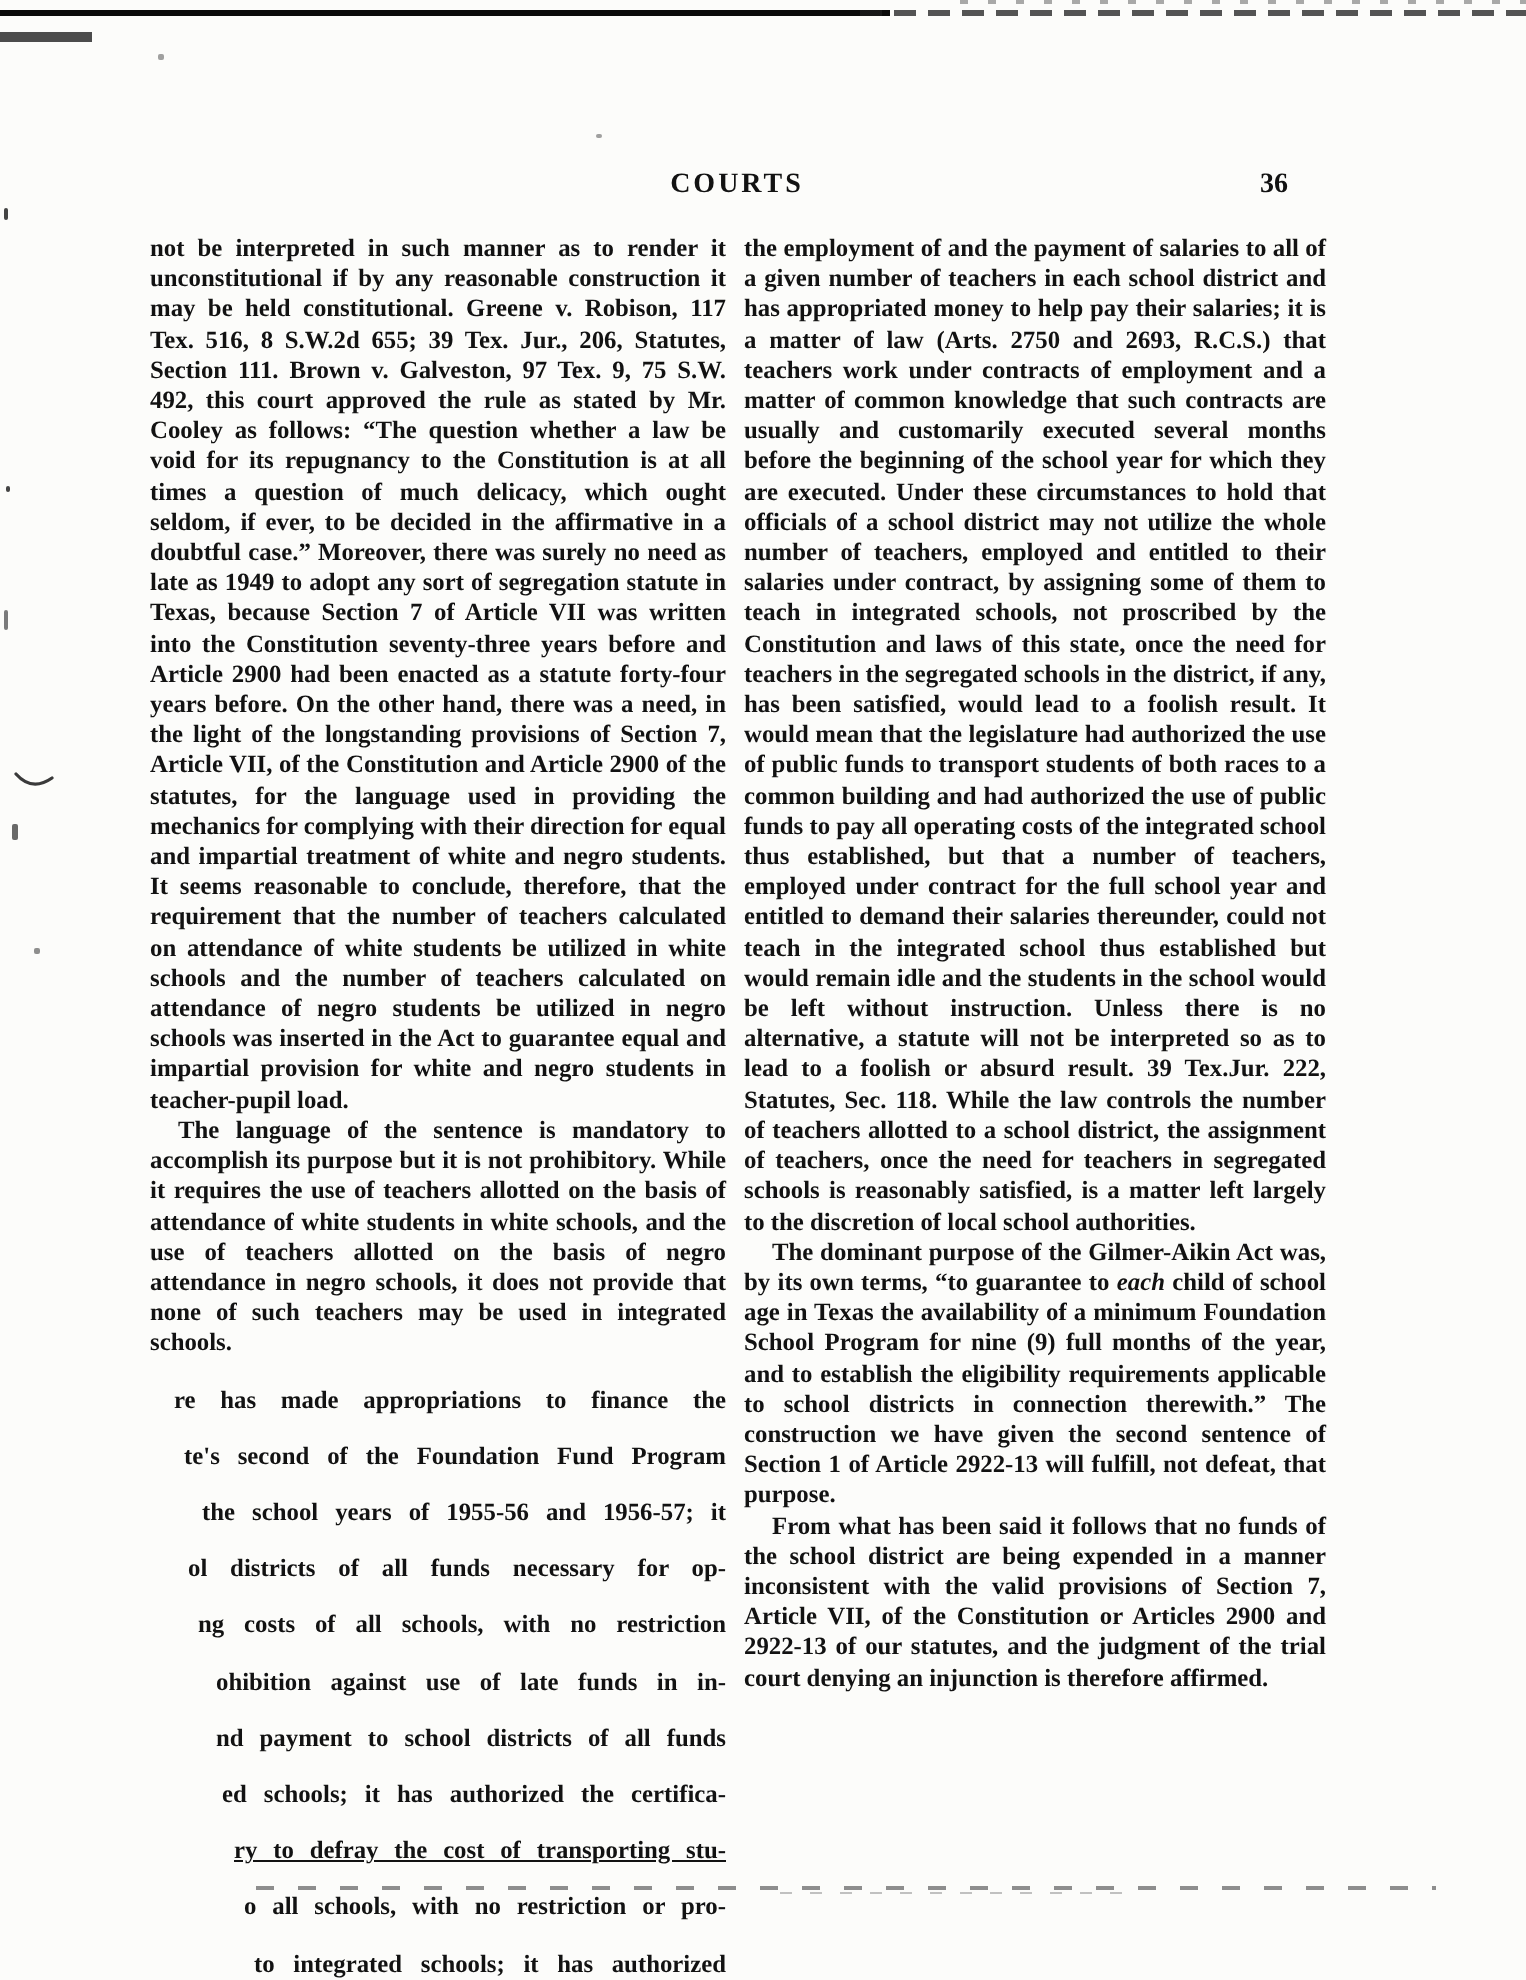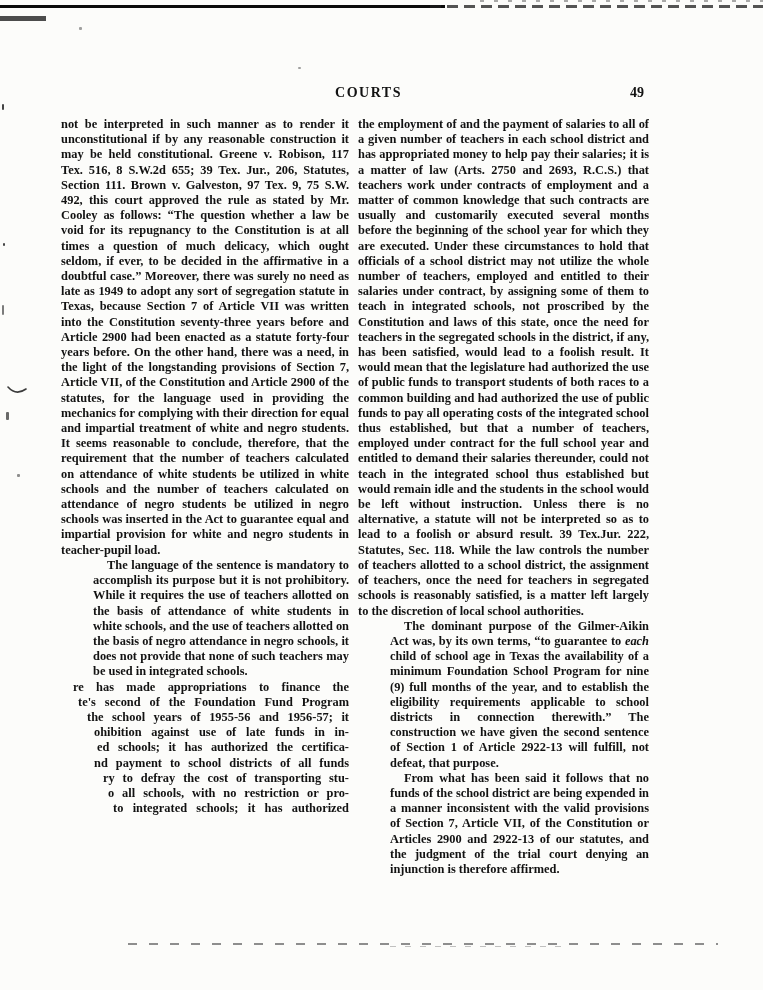--- a/index.html
+++ b/index.html
@@ -29,30 +29,30 @@
   
   .header{position:absolute;top:85px;left:75px;width:587px;height:18px;}
   .header-title{
     position:absolute;left:0;right:0;text-align:center;
     font-size:14px;font-weight:700;letter-spacing:1.5px;
   }
   .page-number{position:absolute;right:18px;top:0;font-size:14px;font-weight:700;}
 
   
   .columns{
-    position:absolute;top:117px;left:61px;width:588px;
+    position:absolute;top:117px;left:75px;width:588px;
     display:flex;gap:9px;
   }
   .col{font-size:12.4px;line-height:15.2px;font-weight:700;text-align:justify;hyphens:none;}
   .col-left{width:288px;}
   .col-right{width:291px;}
   .para{margin:0;text-align:justify;}
-  .para.indent{text-indent:14px;margin-left:32px;}
+  .para.indent{text-indent:14px;}
   .full-line{text-align:justify;text-align-last:justify;text-indent:14px;}
-  .clip-line{text-align:justify;text-align-last:justify;white-space:nowrap;overflow:hidden;}
+  .clip-line{text-align:justify;text-align-last:justify;white-space:nowrap;overflow:hidden;margin-top:13px;}
   .ital{font-style:italic;}
 </style>
 </head>
 <body>
 
 <div class="page">
 
   <div class="scan-top-line-left"></div>
   <div class="scan-top-line-right"></div>
   <div class="scan-top-dots"></div>
@@ -67,35 +67,37 @@
   <div class="speck" style="left:2px;top:104px;width:2px;height:6px;"></div>
   <div class="speck" style="left:3px;top:243px;width:2px;height:3px;"></div>
   <div class="speck" style="left:2px;top:305px;width:2px;height:10px;opacity:.7;"></div>
   <div class="speck" style="left:6px;top:412px;width:3px;height:8px;opacity:.8;"></div>
   <div class="speck" style="left:17px;top:474px;width:3px;height:3px;opacity:.6;"></div>
   <div class="speck" style="left:79px;top:27px;width:3px;height:3px;opacity:.5;"></div>
   <div class="speck" style="left:298px;top:67px;width:3px;height:2px;opacity:.5;"></div>
 
   <div class="header">
     <div class="header-title">COURTS</div>
-    <div class="page-number">49</div>
+    <div class="page-number">36</div>
   </div>
 
   <div class="columns">
 
     <div class="col col-left">
       <p class="para">not be interpreted in such manner as to render it unconstitutional if by any reasonable construction it may be held constitutional. Greene v. Robison, 117 Tex. 516, 8 S.W.2d 655; 39 Tex. Jur., 206, Statutes, Section 111. Brown v. Galveston, 97 Tex. 9, 75 S.W. 492, this court approved the rule as stated by Mr. Cooley as follows: “The question whether a law be void for its repugnancy to the Constitution is at all times a question of much delicacy, which ought seldom, if ever, to be decided in the affirmative in a doubtful case.” Moreover, there was surely no need as late as 1949 to adopt any sort of segregation statute in Texas, because Section 7 of Article VII was written into the Constitution seventy-three years before and Article 2900 had been enacted as a statute forty-four years before. On the other hand, there was a need, in the light of the longstanding provisions of Section 7, Article VII, of the Constitution and Article 2900 of the statutes, for the language used in providing the mechanics for complying with their direction for equal and impartial treatment of white and negro students. It seems reasonable to conclude, therefore, that the requirement that the number of teachers calculated on attendance of white students be utilized in white schools and the number of teachers calculated on attendance of negro students be utilized in negro schools was inserted in the Act to guarantee equal and impartial provision for white and negro students in teacher-pupil load.</p>
       <p class="para indent">The language of the sentence is mandatory to accomplish its purpose but it is not prohibitory. While it requires the use of teachers allotted on the basis of attendance of white students in white schools, and the use of teachers allotted on the basis of negro attendance in negro schools, it does not provide that none of such teachers may be used in integrated schools.</p>
       <div class="clip-line" style="padding-left:12px;">re has made appropriations to finance the</div>
       <div class="clip-line" style="padding-left:17px;">te's second of the Foundation Fund Program</div>
       <div class="clip-line" style="padding-left:26px;">the school years of 1955-56 and 1956-57; it</div>
+      <div class="clip-line" style="padding-left:19px;">ol districts of all funds necessary for op-</div>
+      <div class="clip-line" style="padding-left:24px;">ng costs of all schools, with no restriction</div>
       <div class="clip-line" style="padding-left:33px;">ohibition against use of late funds in in-</div>
+      <div class="clip-line" style="padding-left:33px;">nd payment to school districts of all funds</div>
       <div class="clip-line" style="padding-left:36px;">ed schools; it has authorized the certifica-</div>
-      <div class="clip-line" style="padding-left:33px;">nd payment to school districts of all funds</div>
-      <div class="clip-line" style="padding-left:42px;">ry to defray the cost of transporting stu-</div>
+      <div class="clip-line" style="padding-left:42px;text-decoration:underline;">ry to defray the cost of transporting stu-</div>
       <div class="clip-line" style="padding-left:47px;">o all schools, with no restriction or pro-</div>
       <div class="clip-line" style="padding-left:52px;">to integrated schools; it has authorized</div>
     </div>
 
     <div class="col col-right">
       <p class="para">the employment of and the payment of salaries to all of a given number of teachers in each school district and has appropriated money to help pay their salaries; it is a matter of law (Arts. 2750 and 2693, R.C.S.) that teachers work under contracts of employment and a matter of common knowledge that such contracts are usually and customarily executed several months before the beginning of the school year for which they are executed. Under these circumstances to hold that officials of a school district may not utilize the whole number of teachers, employed and entitled to their salaries under contract, by assigning some of them to teach in integrated schools, not proscribed by the Constitution and laws of this state, once the need for teachers in the segregated schools in the district, if any, has been satisfied, would lead to a foolish result. It would mean that the legislature had authorized the use of public funds to transport students of both races to a common building and had authorized the use of public funds to pay all operating costs of the integrated school thus established, but that a number of teachers, employed under contract for the full school year and entitled to demand their salaries thereunder, could not teach in the integrated school thus established but would remain idle and the students in the school would be left without instruction. Unless there is no alternative, a statute will not be interpreted so as to lead to a foolish or absurd result. 39 Tex.Jur. 222, Statutes, Sec. 118. While the law controls the number of teachers allotted to a school district, the assignment of teachers, once the need for teachers in segregated schools is reasonably satisfied, is a matter left largely to the discretion of local school authorities.</p>
       <p class="para indent"><span>The dominant purpose of the Gilmer-Aikin Act was, by its own terms, “to guarantee to </span><span class="ital">each</span><span> child of school age in Texas the availability of a minimum Foundation School Program for nine (9) full months of the year, and to establish the eligibility requirements applicable to school districts in connection therewith.” The construction we have given the second sentence of Section 1 of Article 2922-13 will fulfill, not defeat, that purpose.</span></p>
       <p class="para indent">From what has been said it follows that no funds of the school district are being expended in a manner inconsistent with the valid provisions of Section 7, Article VII, of the Constitution or Articles 2900 and 2922-13 of our statutes, and the judgment of the trial court denying an injunction is therefore affirmed.</p>
     </div>
 

